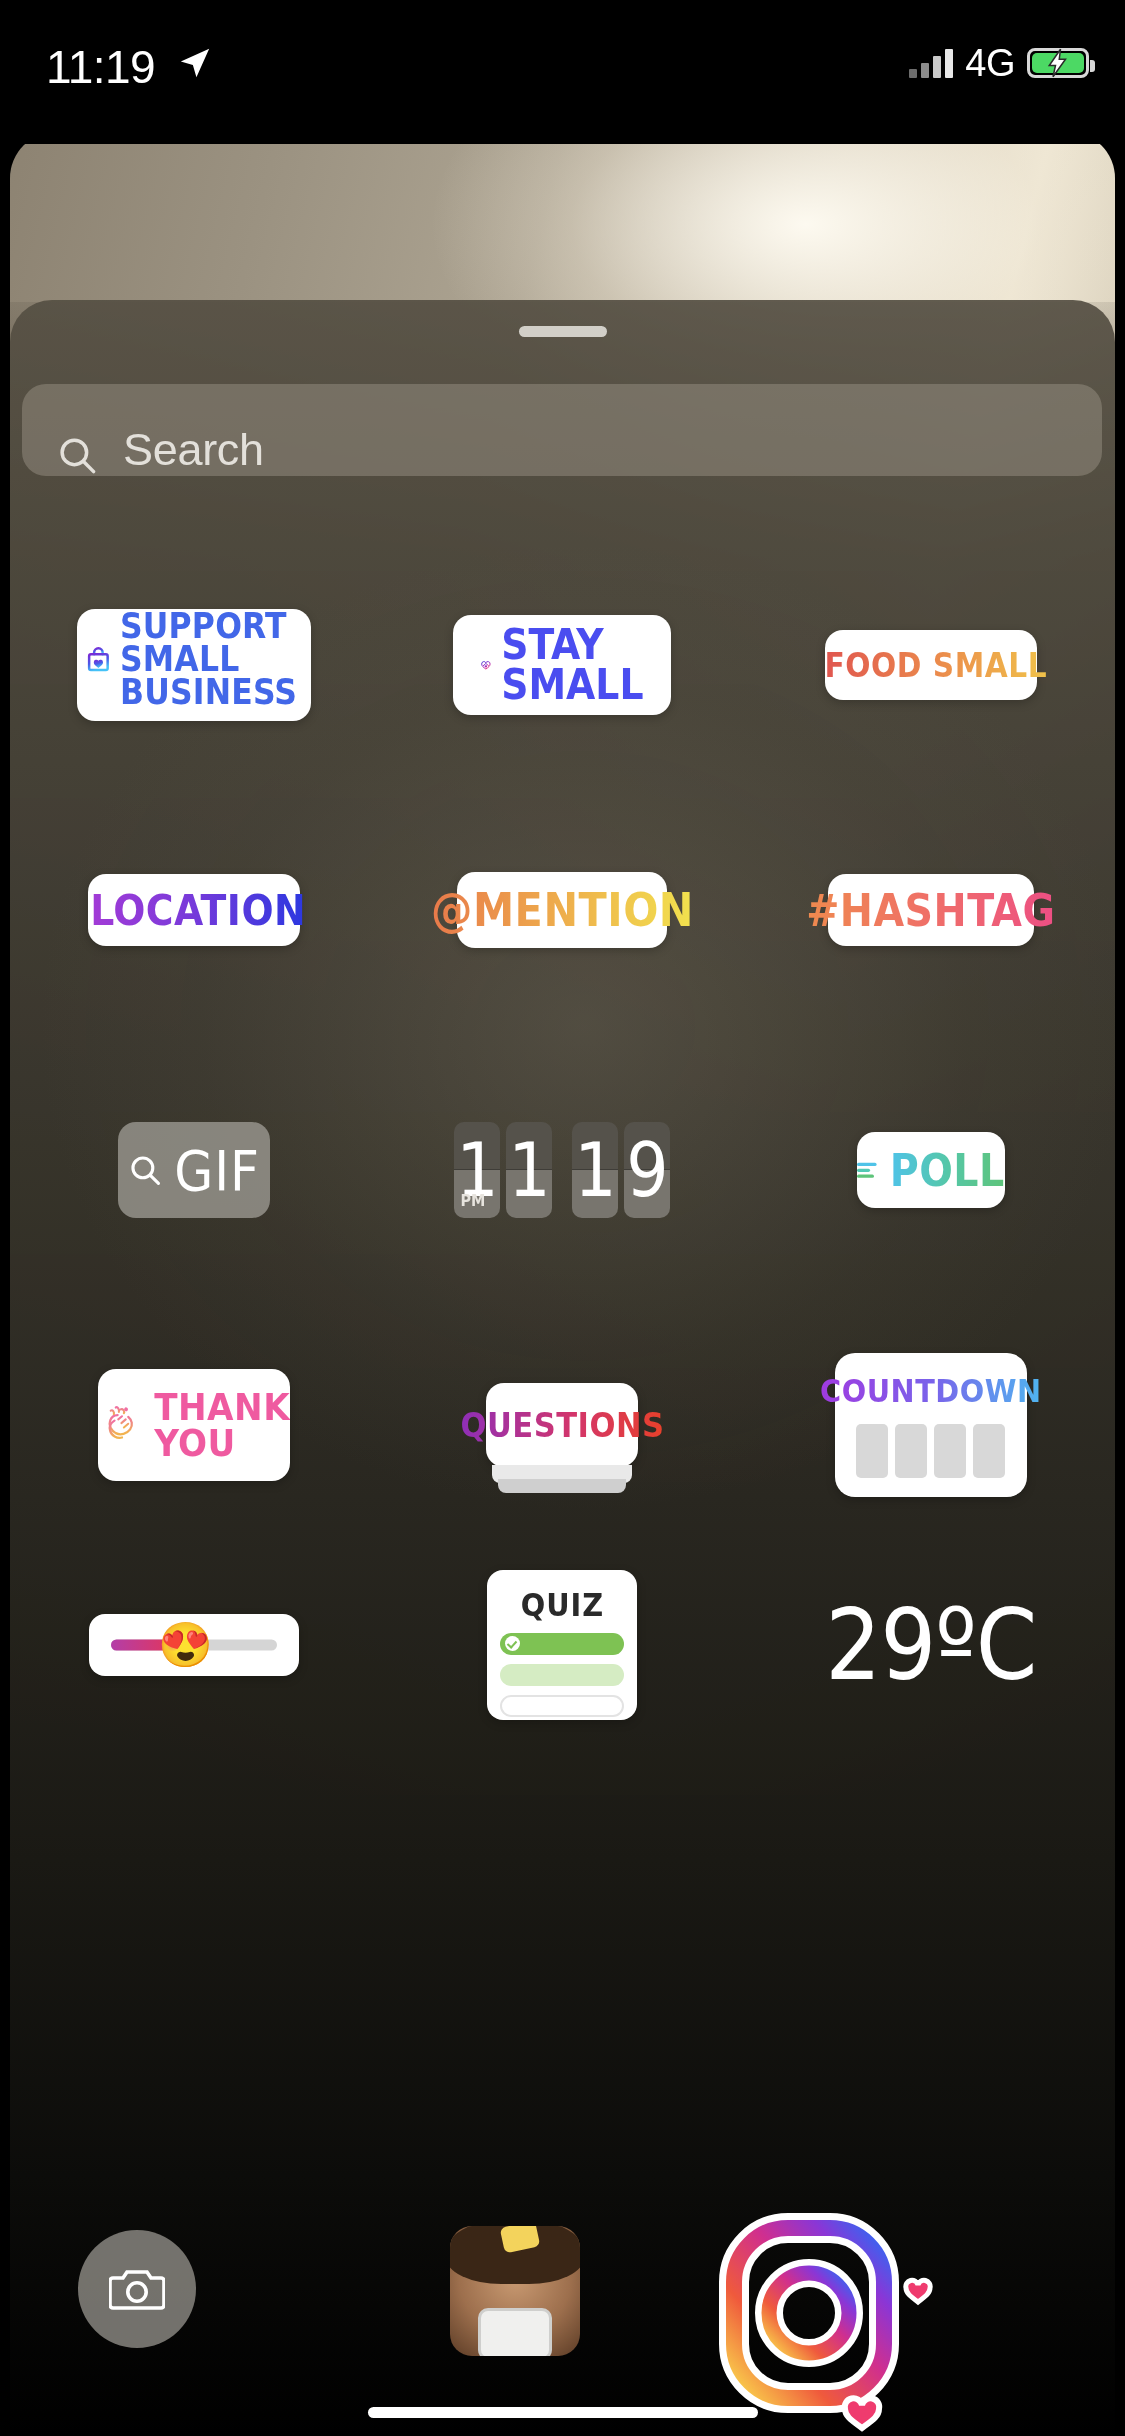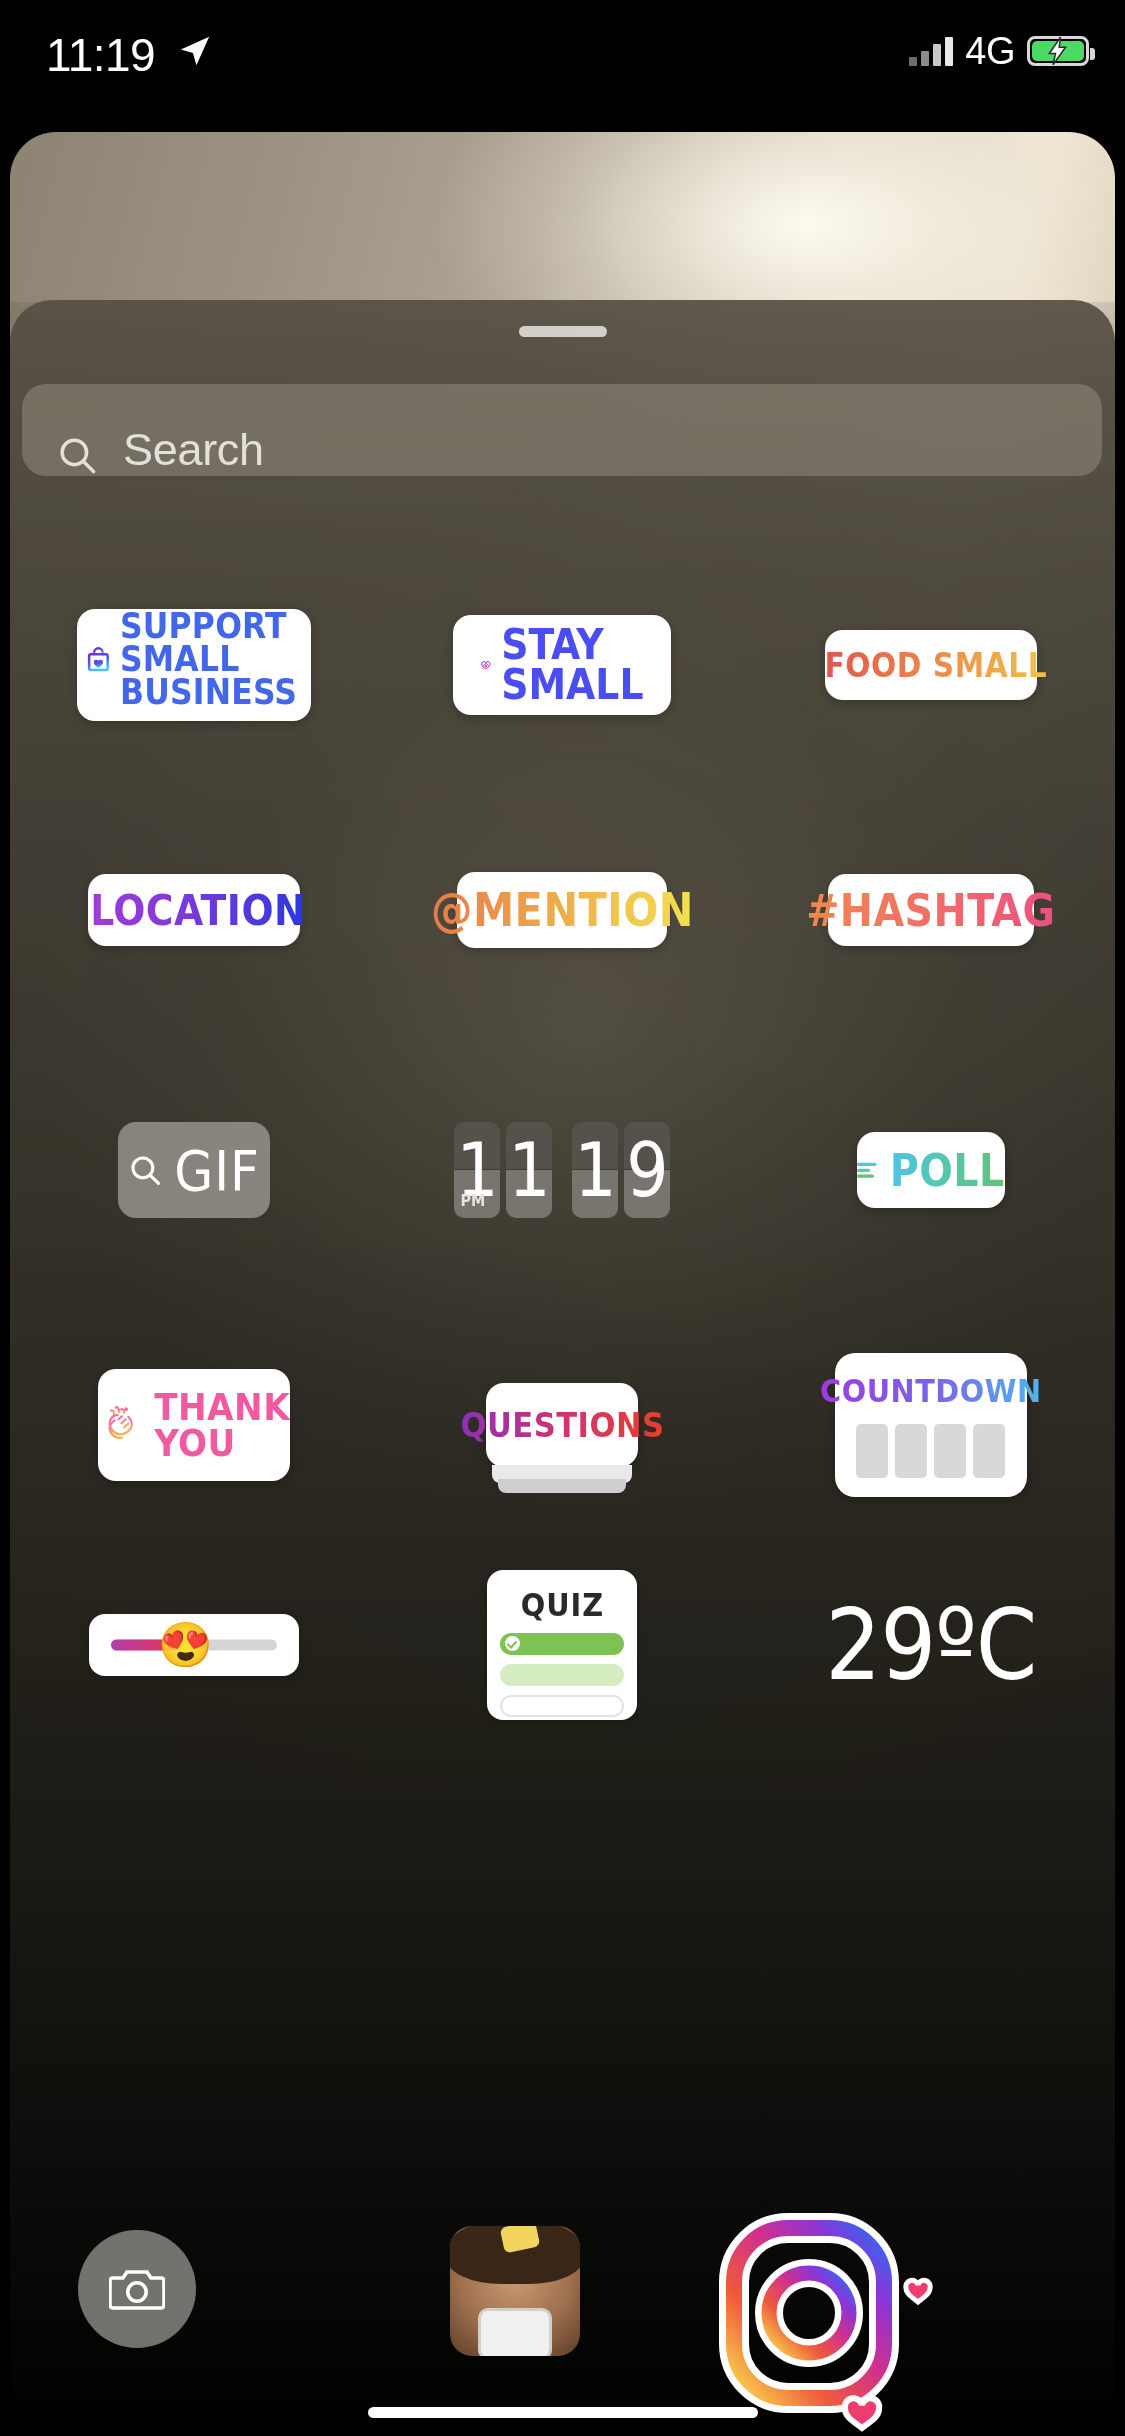--- a/index.html
+++ b/index.html
@@ -5,21 +5,21 @@
   * { margin:0; padding:0; box-sizing:border-box; }
   html,body {
     width:1125px; height:2436px; overflow:hidden;
     background:#000;
     font-family:"Liberation Sans", sans-serif;
   }
   #screen { position:relative; width:1125px; height:2436px; background:#000; overflow:hidden; }
 
   
   #statusbar {
-    position:absolute; top:0; left:0; width:1125px; height:132px;
+    position:absolute; top:12px; left:0; width:1125px; height:132px;
     background:#000; z-index:50;padding-left:44px;
   }
   #status-time {
     position:absolute; left:46px; top:28px;
     color:#fff; font-size:46px; font-weight:500; letter-spacing:-0.5px;
     font-family:"Liberation Sans", sans-serif;
   }
   #loc-arrow { position:absolute; left:178px; top:34px; width:34px; height:34px; }
   #status-right { position:absolute; right:36px; top:28px; height:46px; display:flex; align-items:center; gap:12px;text-align:right;}
   .bars { display:flex; align-items:flex-end; gap:4px; height:30px; }

